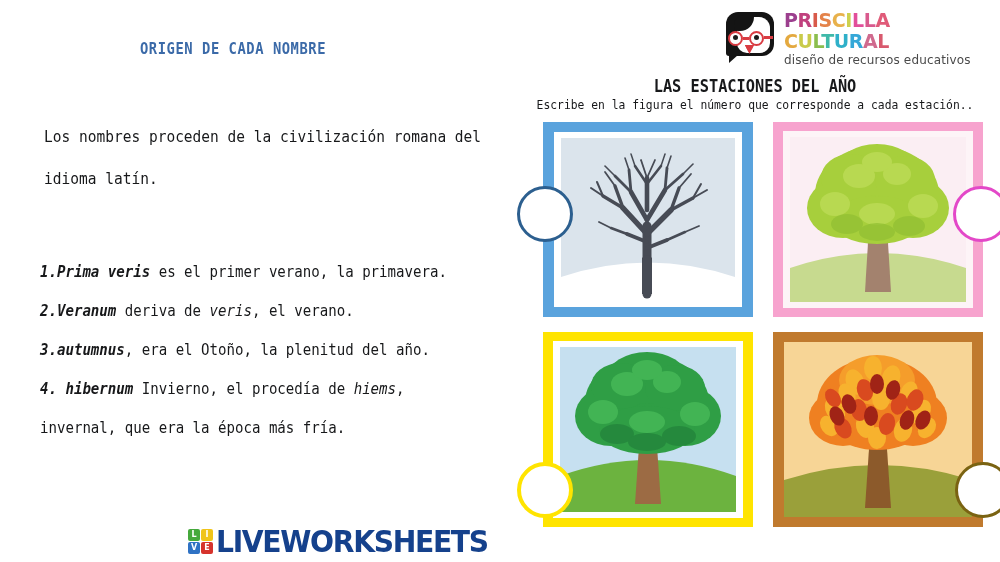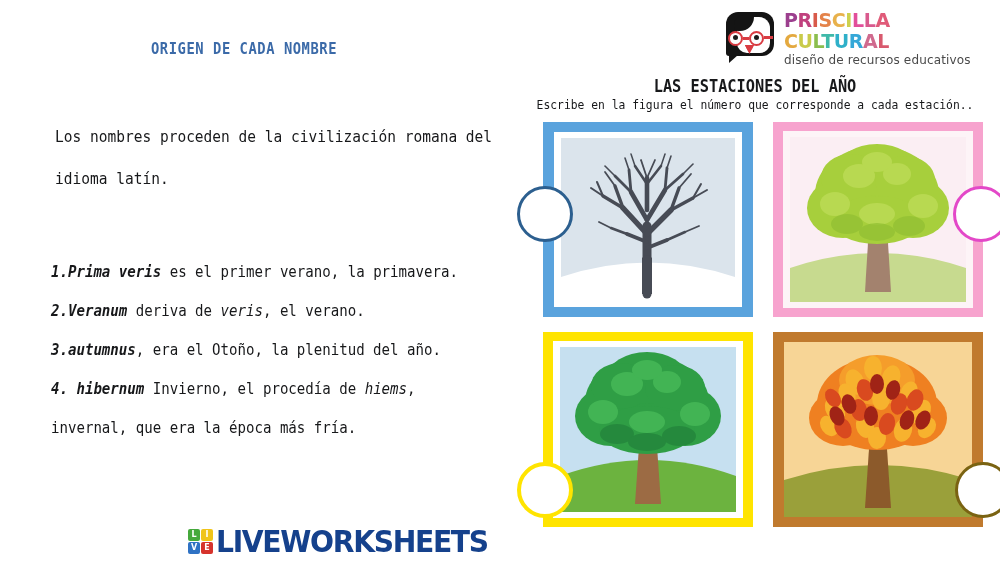--- a/index.html
+++ b/index.html
@@ -6,21 +6,21 @@
   body{
     width:1000px;height:562px;
     background:#ffffff;
     font-family:"Liberation Sans", sans-serif;
     overflow:hidden;
     position:relative;
   }
   .page{position:relative;width:1000px;height:562px;}
 
   
-  .left-col{position:absolute;left:0;top:0;width:510px;height:562px;margin-left:11px;}
+  .left-col{position:absolute;left:0;top:0;width:510px;height:562px;}
 
   .left-title{
     position:absolute;left:140px;top:40px;
     font-family:"DejaVu Sans Mono", monospace;
     font-weight:bold;
     font-size:15px;
     letter-spacing:0.6px;
     color:#3b6aa8;
     transform:scaleX(0.92);
     transform-origin:left center;

